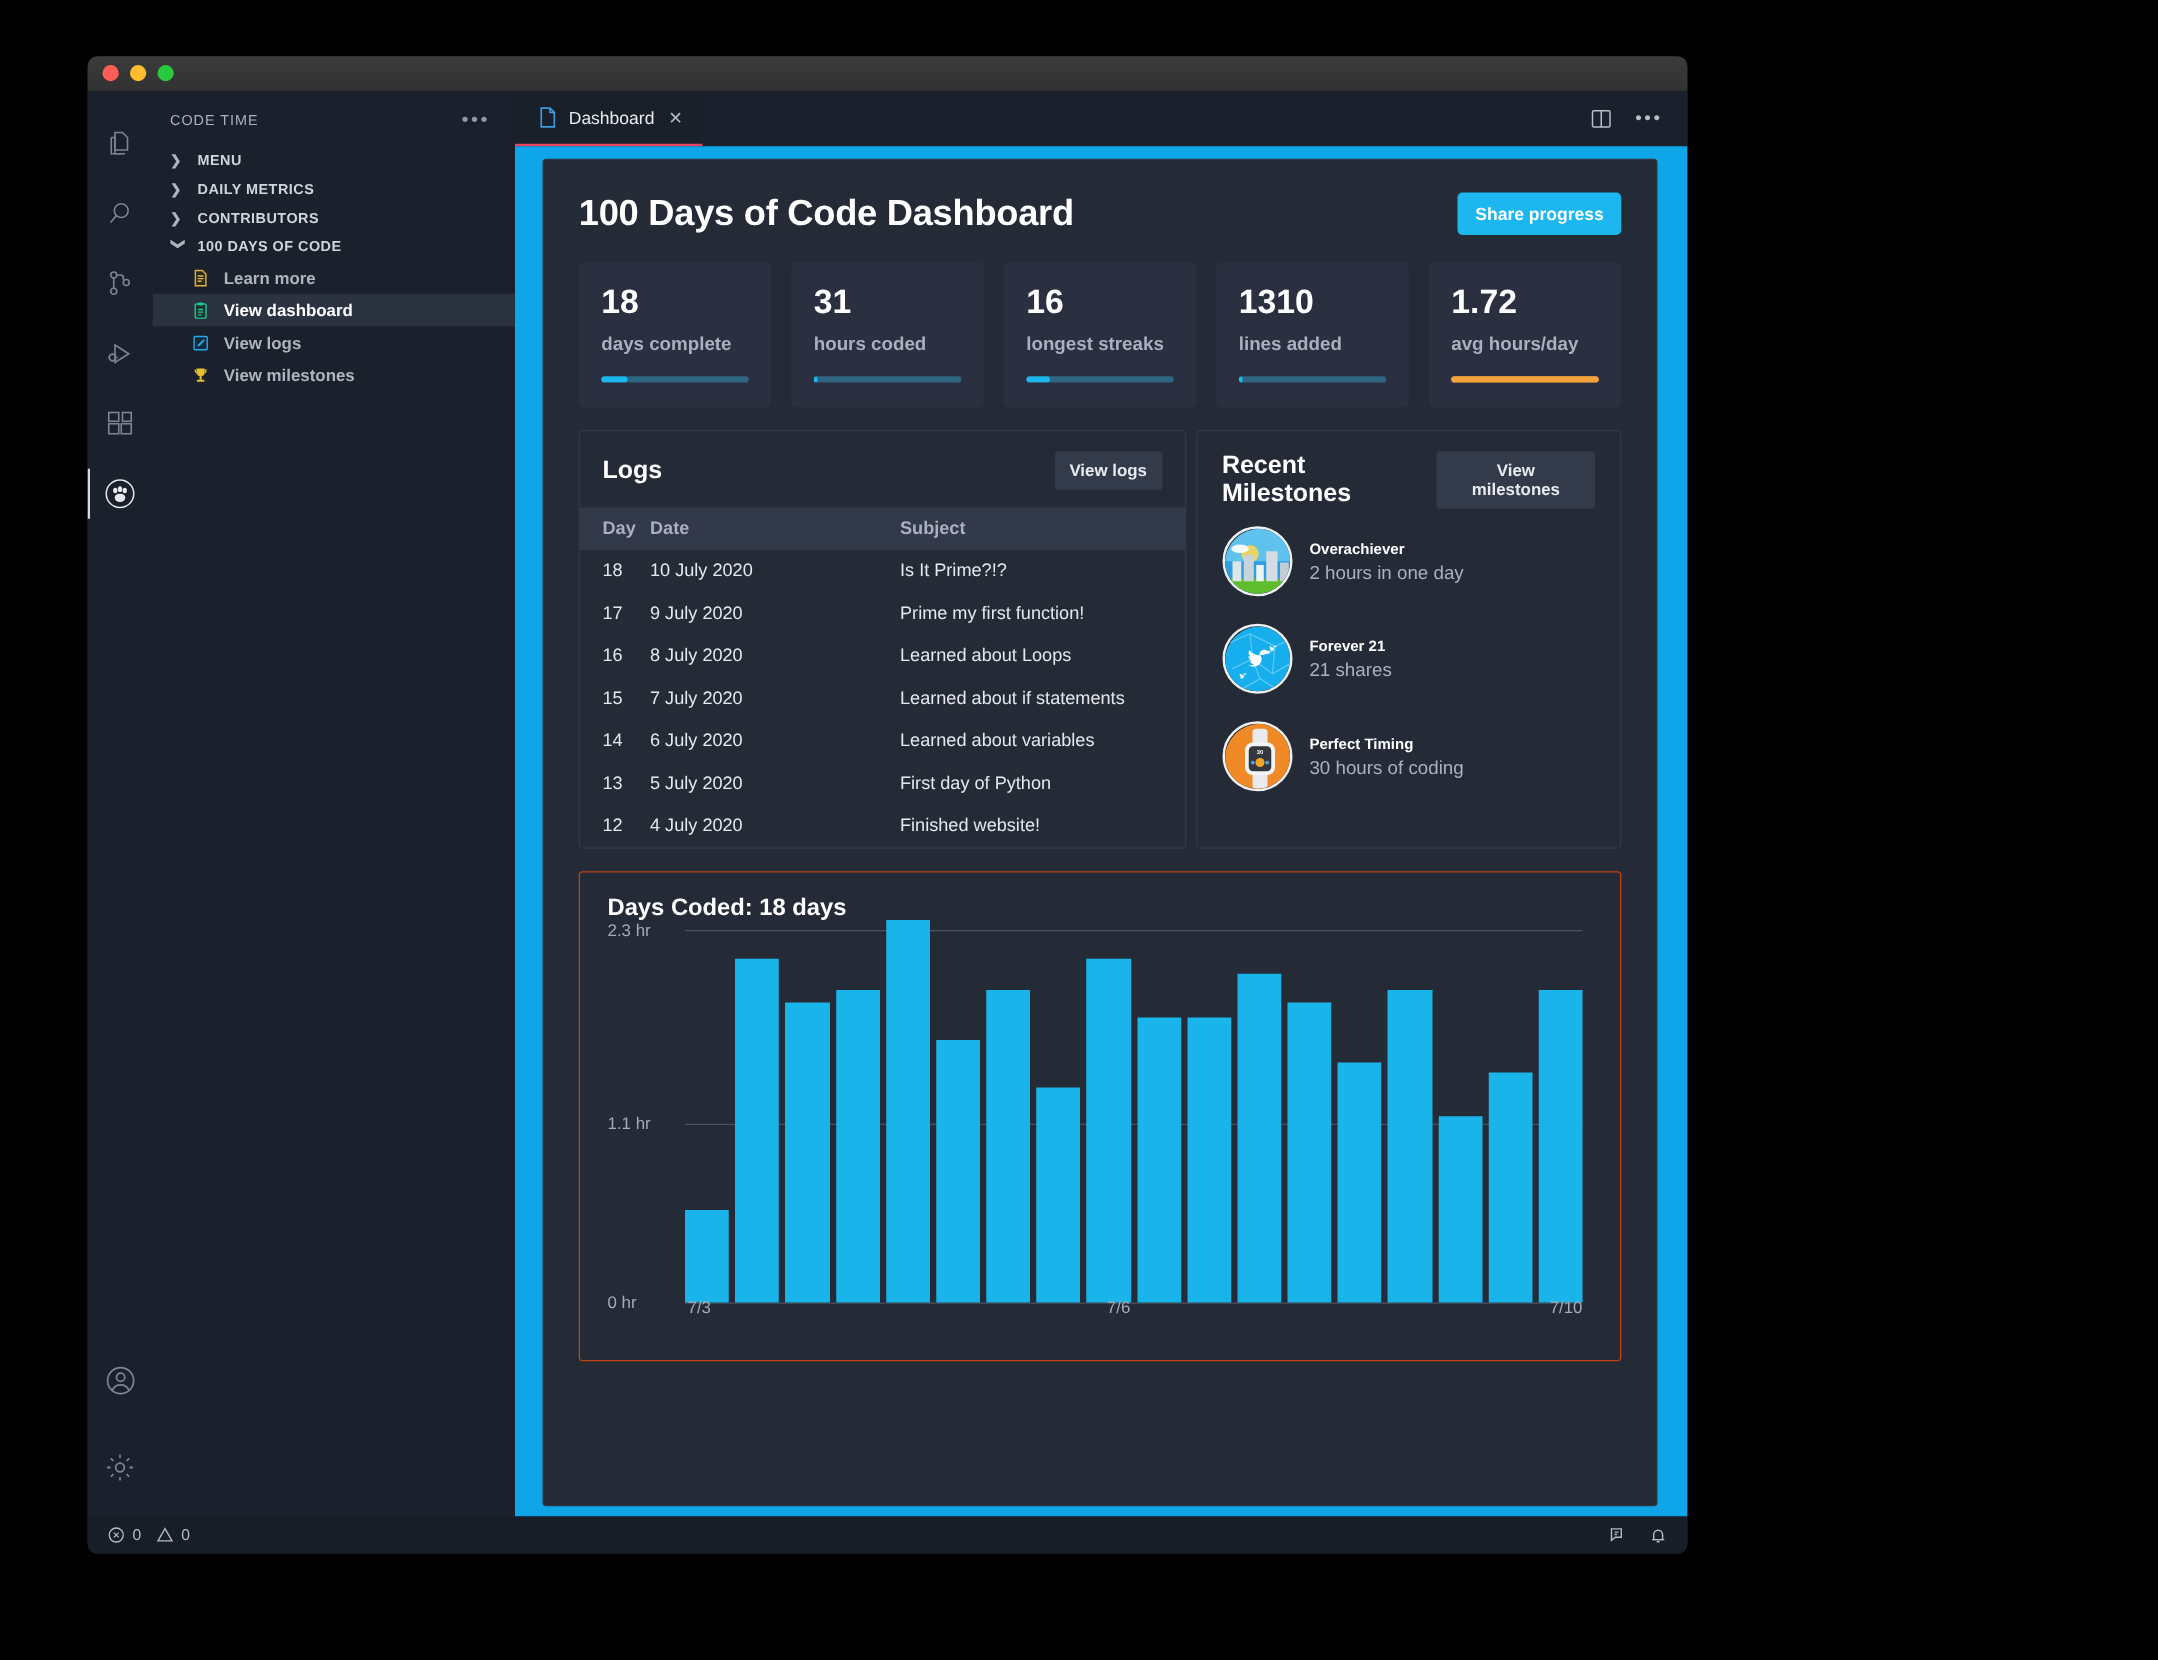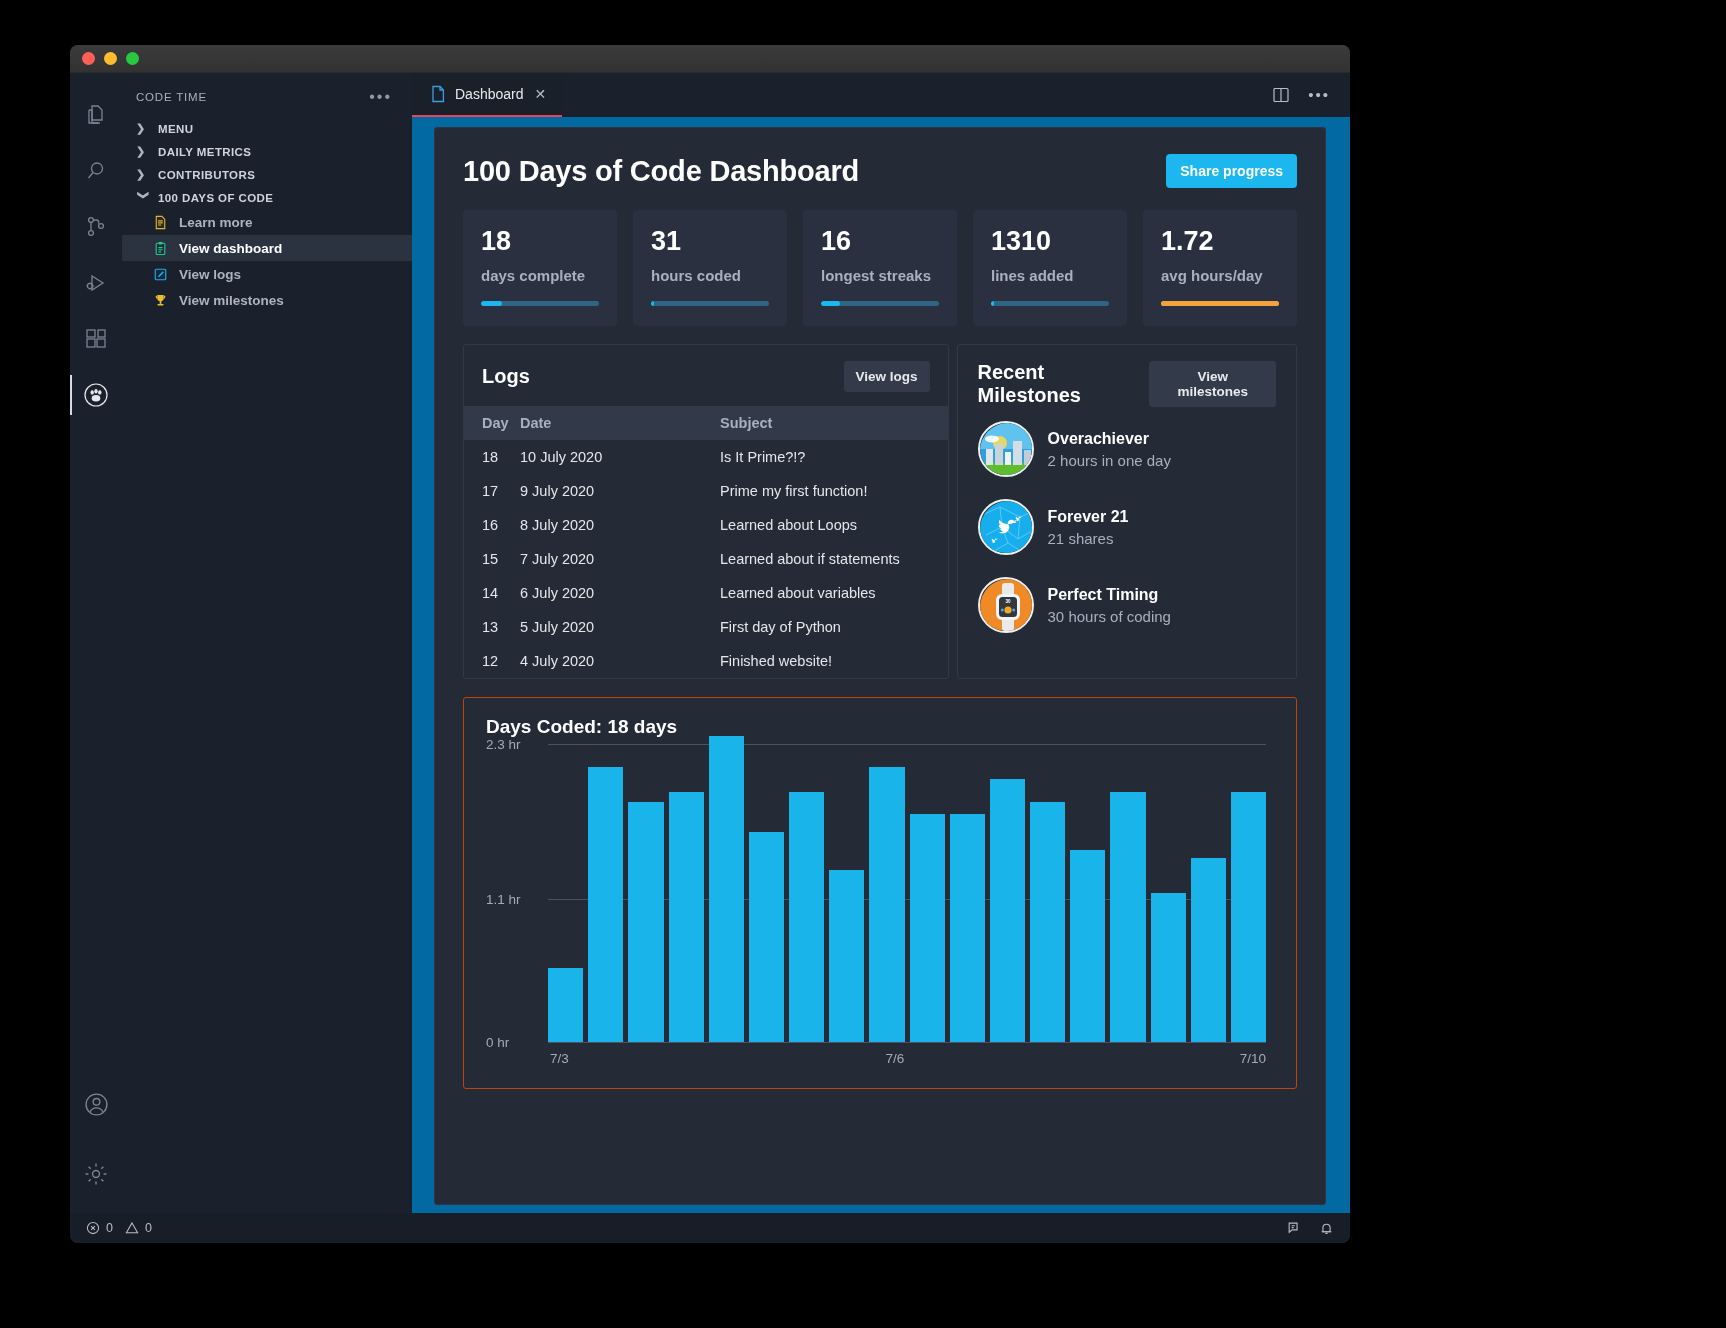--- a/index.html
+++ b/index.html
@@ -92,21 +92,21 @@
     flex: 0 0 44px; justify-content: space-between;
   }
   #tab {
     display: flex; align-items: center; gap: 9px;
     padding: 0 16px 0 18px; color: #e8eaee; font-size: 14px;
     border-bottom: 2px solid #e4455f; background: #1a2029;
   }
   #tab-close { color: #b4bac6; font-size: 14px; margin-left: 2px; }
   #tabsbar-actions { display: flex; align-items: center; gap: 18px; padding-right: 20px; color: #b8bec9; }
 
-  #editor-scroll { flex: 1; position: relative; overflow: hidden; background: #0369a1; }
+  #editor-scroll { flex: 1; position: relative; overflow: hidden; background: #0ea5e9; }
   #page {
     position: absolute; left: 22px; top: 10px; right: 24px; bottom: 8px;
     background: #242a36; border: 1px solid #2e3441; border-radius: 3px;
     padding: 26px 28px;
   }
   #page-header { display: flex; align-items: center; justify-content: space-between; }
   #page-title { font-size: 29px; font-weight: bold; color: #ffffff; letter-spacing: -0.2px; }
   #share-btn {
     background: #1cb7ef; color: #ffffff; font-weight: bold; font-size: 14px;
     padding: 9px 14px; border: none; border-radius: 4px; cursor: pointer;
@@ -149,34 +149,34 @@
   }
   thead th:first-child { padding-left: 18px; }
   tbody td { color: #e4e7ec; font-size: 14.5px; padding: 9px 0; }
   tbody td:first-child { padding-left: 18px; }
   .col-day { width: 56px; }
   .col-date { width: 200px; }
 
   .milestone { display: flex; align-items: center; gap: 14px; margin-bottom: 22px; }
   .badge { width: 56px; height: 56px; border-radius: 50%; overflow: hidden; flex: 0 0 56px;
            border: 2px solid #f0f0f0; position: relative; }
-  .ms-name { font-size: 16px; font-weight: bold; color: #ffffff; }
+  .ms-name { font-size: 12px; font-weight: bold; color: #ffffff; }
   .ms-desc { font-size: 15px; color: #a9b0bf; margin-top: 4px; }
 
   
   #chart-panel { margin-top: 18px; background: #242a36; border: 1px solid #c2410c;
                  border-radius: 3px; padding: 18px 22px 14px 22px; }
   #chart-title { font-size: 19px; font-weight: bold; color: #ffffff; }
   #chart-area { position: relative; height: 330px; margin-top: 6px; }
   .ytick { position: absolute; left: 0; color: #a4abb8; font-size: 13.5px; transform: translateY(-50%); }
   .gridline { position: absolute; left: 62px; right: 8px; height: 1px; background: #4a5161; }
   #plot { position: absolute; left: 62px; right: 8px; top: 0; bottom: 32px;
           display: flex; align-items: flex-end; gap: 5px; }
   .bar { flex: 1; background: #19b5ea; }
-  #xlabels { position: absolute; left: 62px; right: 8px; bottom: 3px; height: 24px;
+  #xlabels { position: absolute; left: 62px; right: 8px; bottom: 16px; height: 24px;
              color: #a4abb8; font-size: 13.5px; }
   #xlabels span { position: absolute; top: 4px; }
 
   
   #statusbar {
     height: 30px; background: #181e28; display: flex; align-items: center;
     justify-content: space-between; padding: 0 16px; flex: 0 0 30px;
     color: #b6bcc7; font-size: 12.5px;
   }
   #status-left { display: flex; align-items: center; gap: 6px; }

